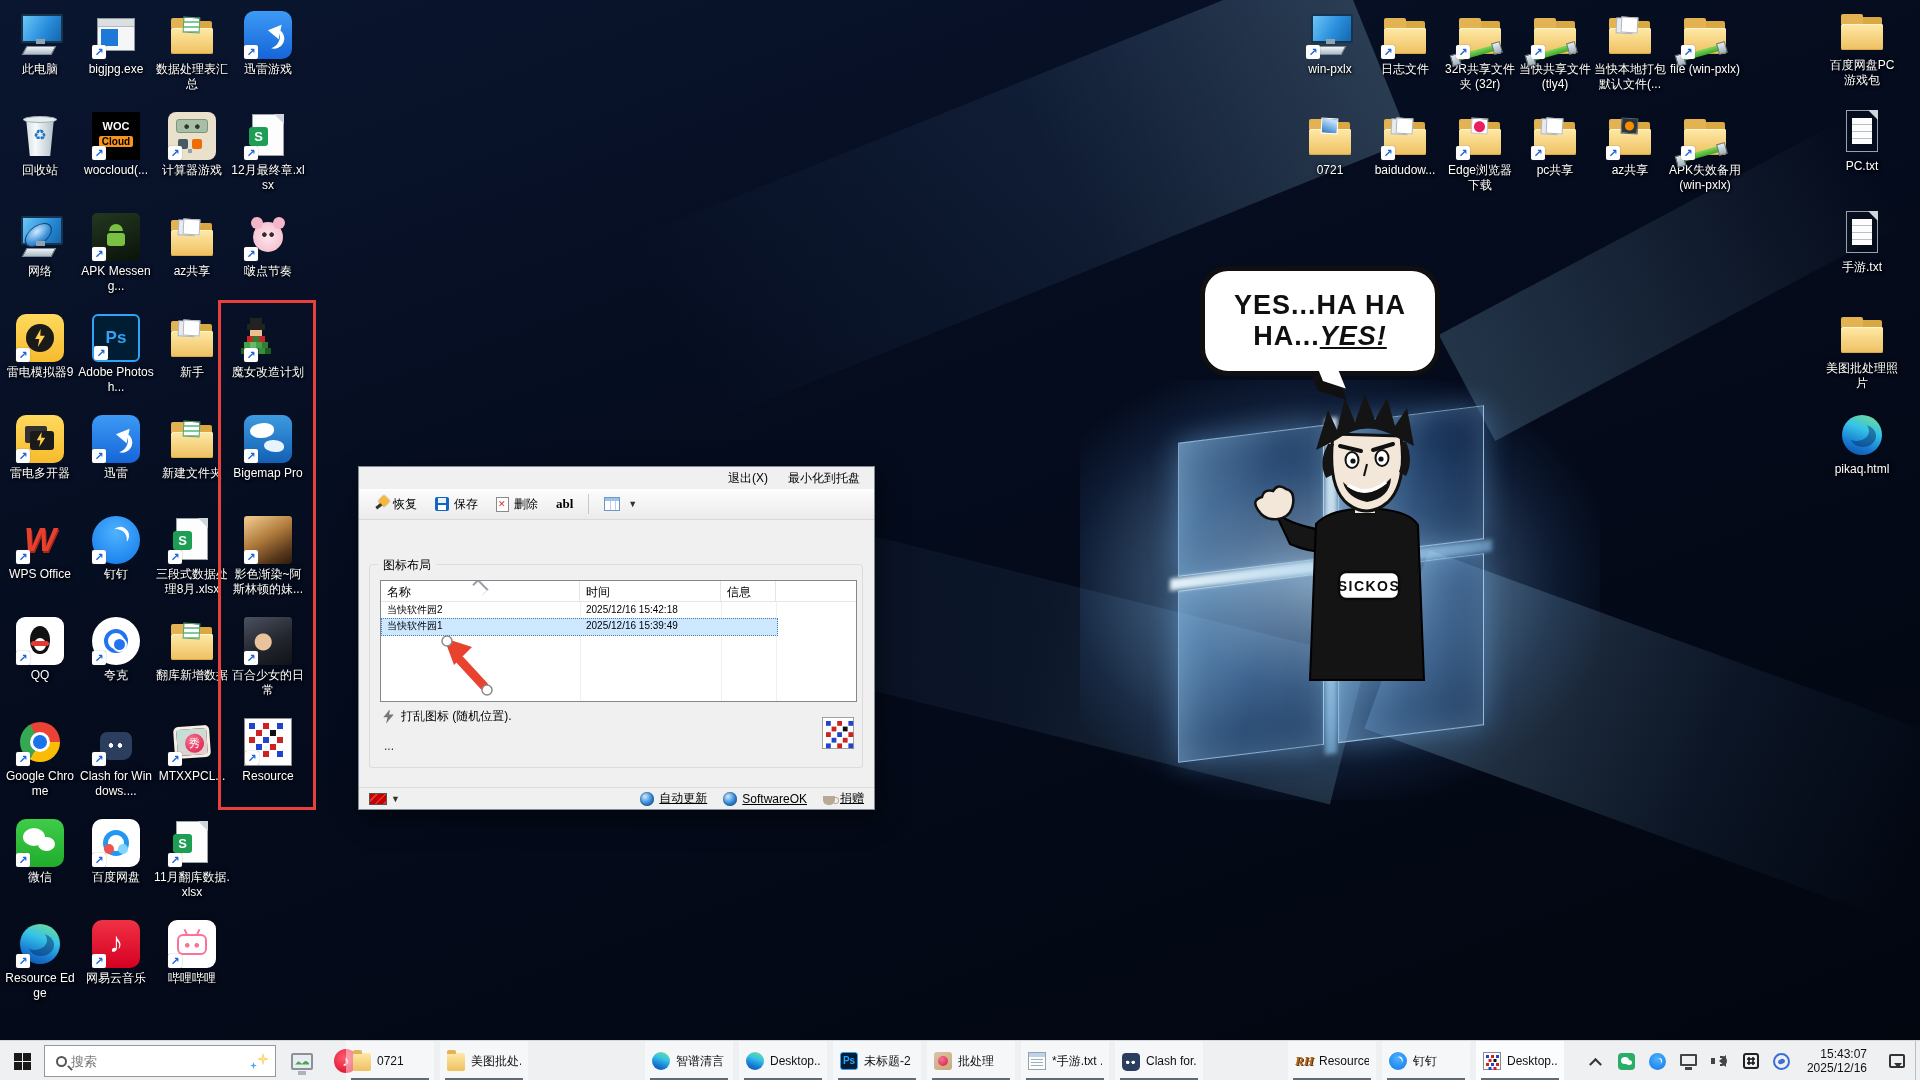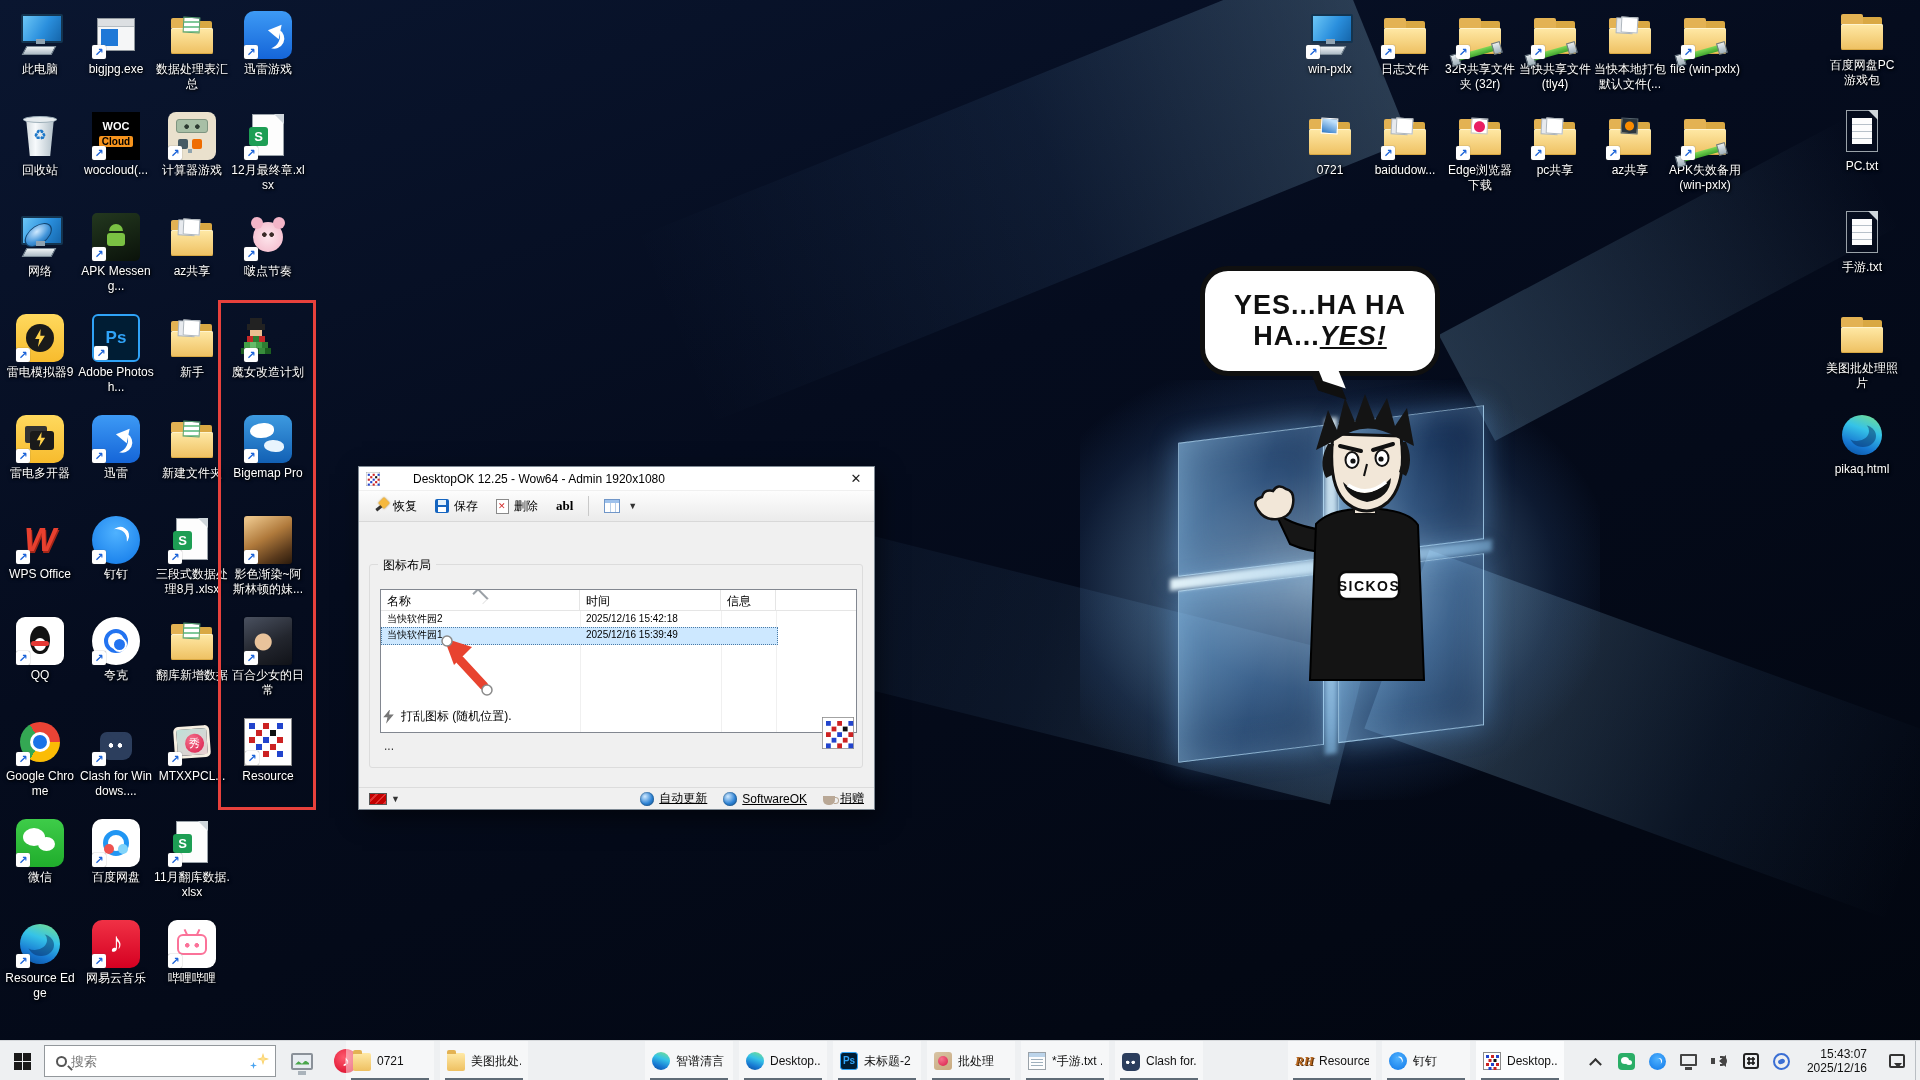--- a/index.html
+++ b/index.html
@@ -184,21 +184,21 @@
   .ic-save::after { content:""; position:absolute; left:3px; bottom:1px; width:8px; height:5px; background:#fff; }
   .ic-del { width:13px; height:15px; background:#fff; border:1px solid #8a8a8a; position:relative; }
   .ic-del::after { content:"✕"; position:absolute; left:1px; top:1px; font-size:9px; font-weight:bold; color:#d32f2f; }
   .ic-abl { font-weight:bold; font-size:13px; font-family:"Liberation Serif",serif; }
   .ic-grid { width:16px; height:14px; background:#fff; border:1px solid #7096c8; position:relative; }
   .ic-grid::before { content:""; position:absolute; left:0; right:0; top:0; height:3px; background:#9fc2ec; }
   .ic-grid::after { content:""; position:absolute; left:5px; top:3px; bottom:0; width:1px; background:#b9cfe8; box-shadow:5px 0 #b9cfe8; }
   .ddarrow { font-size:9px; color:#333; margin-left:3px; }
   .groupbox { position:absolute; left:10px; top:97px; width:494px; height:204px; border:1px solid #dcdcdc; border-radius:3px; }
   .gblegend { position:absolute; left:8px; top:-8px; background:#f0f0f0; padding:0 5px; font-size:12px; }
-  .listview { position:absolute; left:10px; top:24px; width:477px; height:144px; background:#fff; border:1px solid #828790; overflow:hidden; }
+  .listview { position:absolute; left:10px; top:15px; width:477px; height:122px; background:#fff; border:1px solid #828790; overflow:hidden; }
   .lvhead { display:flex; height:21px; border-bottom:1px solid #e5e5e5; position:relative; }
   .lvhead span { padding:3px 6px; border-right:1px solid #e5e5e5; font-size:12px; }
   .h1 { width:199px; } .h2 { width:141px; } .h3 { width:55px; }
   .sortcaret { position:absolute; left:92px; top:2px; width:7px; height:7px; border-left:2px solid #9aa0a6; border-top:2px solid #9aa0a6; transform:rotate(45deg); }
   .lvgrid { position:absolute; top:21px; bottom:0; width:1px; background:#f0f0f0; }
   .lvrow { display:flex; height:16px; position:relative; }
   .lvrow span { font-size:10px; line-height: 16px; padding:0 6px; white-space:nowrap; overflow:hidden; }
   .lvrow .c1 { width:199px; } .lvrow .c2 { width:141px; } .lvrow .c3 { width:55px; }
   .lvrow.selected::before { content:""; position:absolute; left:0; top:0; width:395px; height:16px; background:#cde8ff; border:1px dotted #4a7ba6; z-index:0; }
   .lvrow span { position:relative; z-index:1; }
@@ -720,26 +720,23 @@
           <span class="extra"></span>
 
         </div>
         <div class="lbl">pikaq.html</div>
       </div>
     </div>
 
   <div class="redframe"></div>
 
   <div class="win">
-    <div class="titlebar">
-      <div class="doklogo" style="position:relative;right:auto;top:auto;transform:scale(.35);transform-origin:left center;width:40px;height:40px;margin:-12px 0 -12px 0;">
-          <i></i>
-        </div>
-      <span class="titletext">DesktopOK 12.25 - Wow64 - Admin 1920x1080</span>
-      <span class="closebtn">✕</span>
+    <div class="menurow">
+      <span class="menuitem">退出(X)</span>
+      <span class="menuitem">最小化到托盘</span>
     </div>
     <div class="toolbar">
       <div class="tbbtn">
           <span class="ic-wand"></span>
           <span>恢复</span>
         </div>
       <div class="tbbtn">
           <span class="ic-save"></span>
           <span>保存</span>
         </div>

